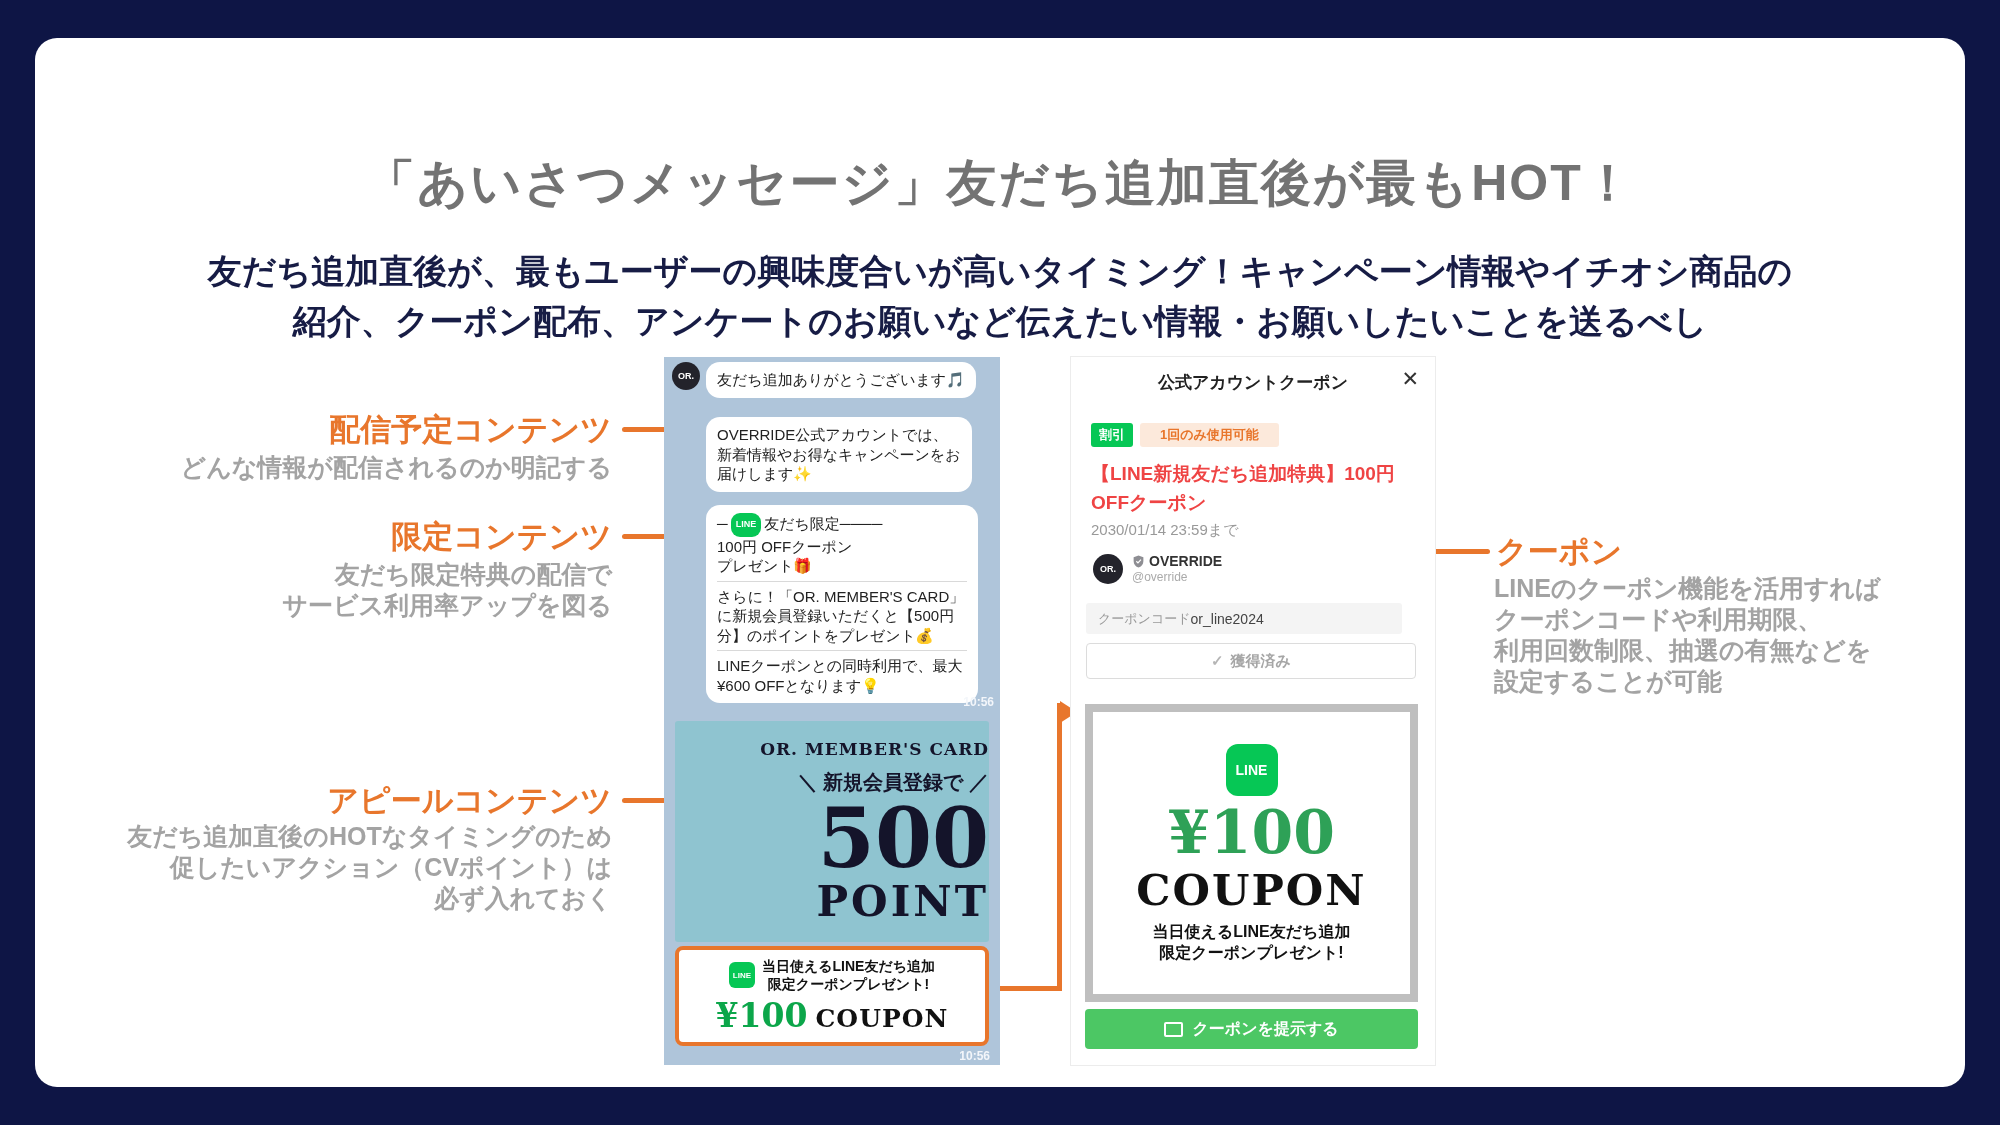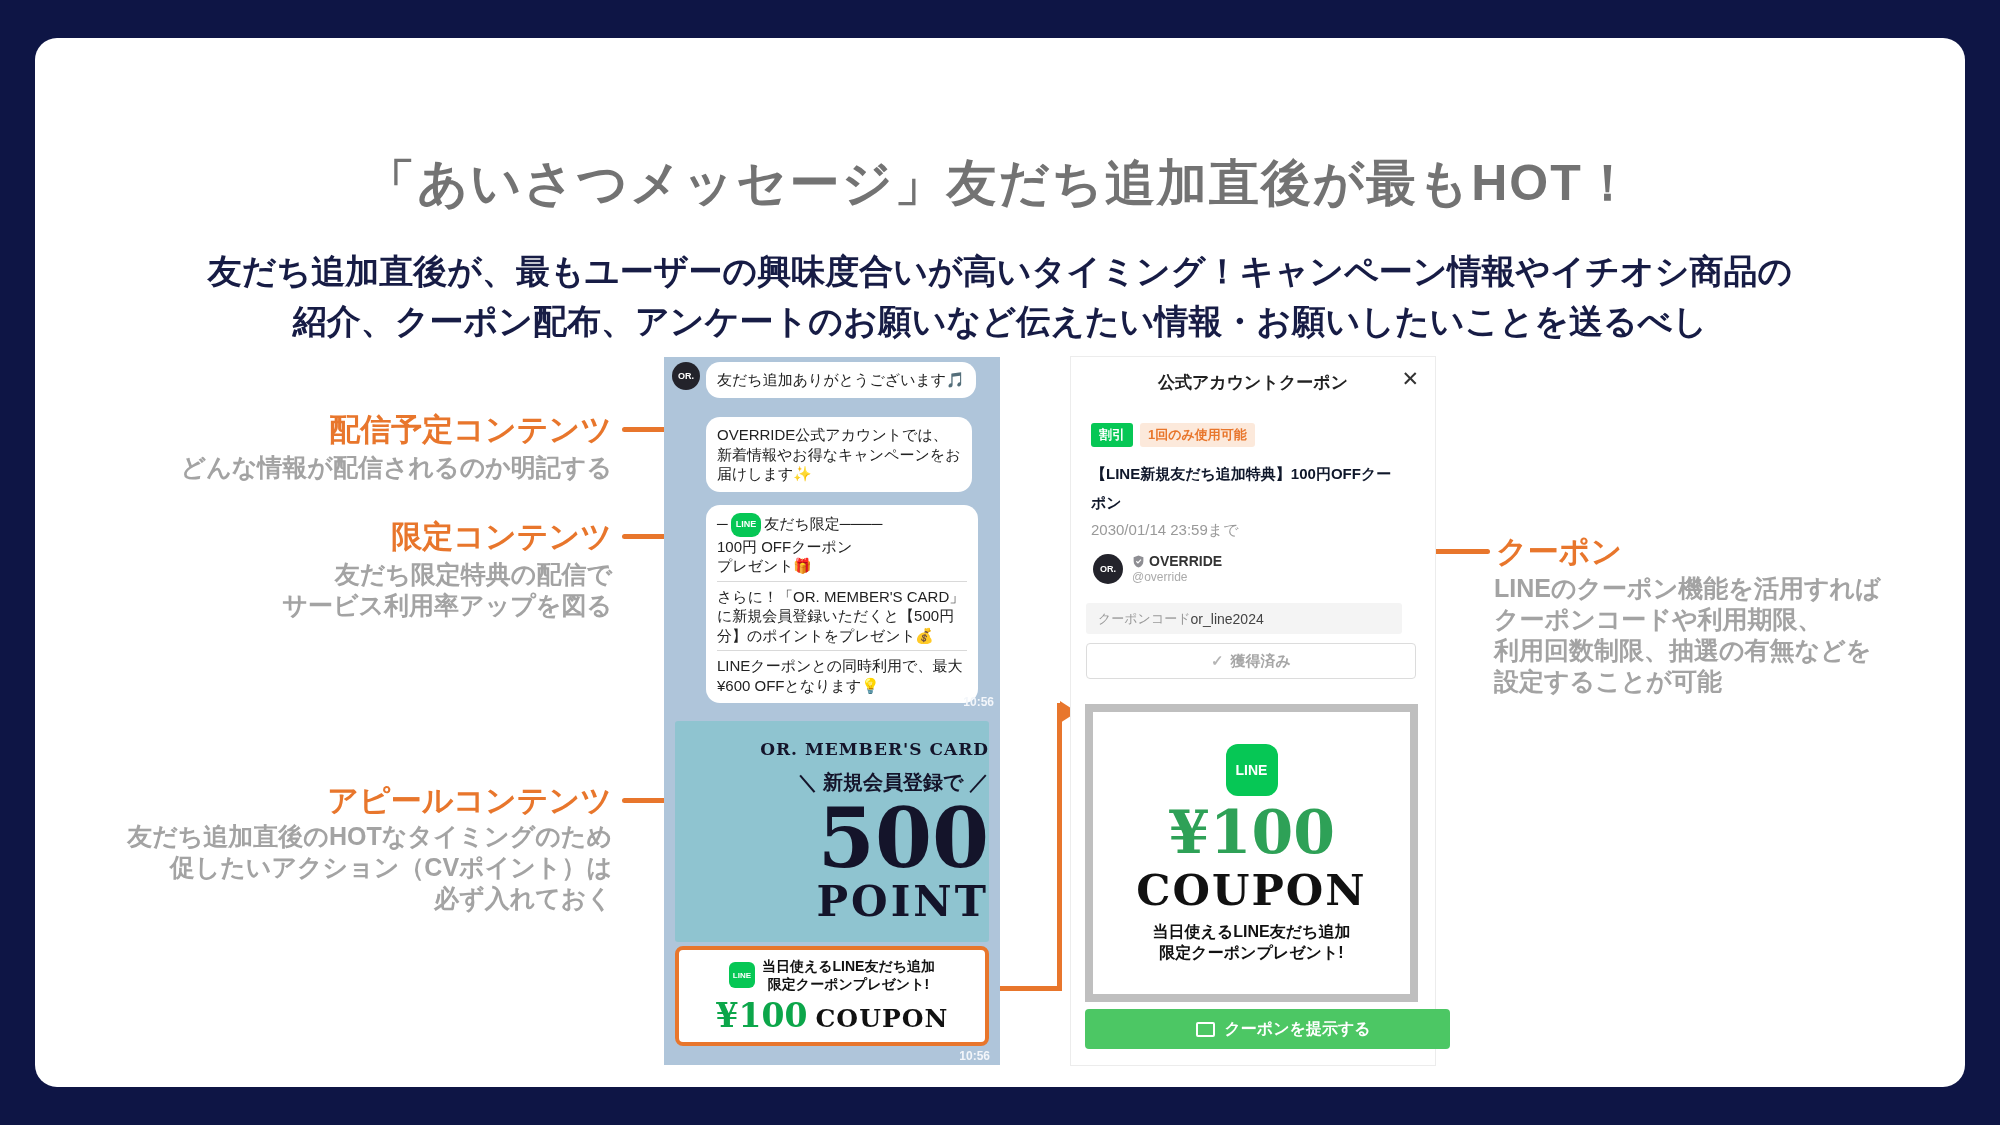--- a/index.html
+++ b/index.html
@@ -65,23 +65,23 @@
   
   .coupon-phone{position:absolute;left:1071px;top:357px;width:364px;height:708px;
         background:#fff;box-shadow:0 0 0 1px #ececec;}
   .cp-header{position:absolute;top:14px;left:0;right:0;text-align:center;
         font-size:17px;font-weight:700;color:#222;}
   .cp-close{position:absolute;top:10px;right:16px;font-size:21px;color:#333;cursor:default;}
   .cp-badges{position:absolute;top:66px;left:20px;display:flex;gap:7px;}
   .badge-discount{background:#06C755;color:#fff;font-size:13px;font-weight:700;
         padding:3px 8px;border-radius:3px;}
   .badge-limit{background:#FCE9DB;color:#E8762C;font-size:13px;font-weight:700;
-        padding:3px 8px;border-radius:3px;}
-  .cp-title{position:absolute;top:102px;left:20px;width:312px;font-size:15px;
-        font-weight:700;color:#0f172a;line-height:29px;}
+        padding:3px 20px;border-radius:3px;}
+  .cp-title{position:absolute;top:102px;left:20px;width:312px;font-size:19px;
+        font-weight:700;color:#ef4444;line-height:29px;}
   .cp-expiry{position:absolute;top:164px;left:20px;font-size:15px;color:#999;}
   .cp-account{position:absolute;top:196px;left:22px;display:flex;gap:9px;align-items:center;}
   .cp-avatar{width:30px;height:30px;border-radius:50%;background:#23232B;color:#fff;
         font-size:9px;font-weight:700;display:flex;align-items:center;justify-content:center;}
   .cp-name-row{display:flex;align-items:center;gap:4px;font-size:14px;font-weight:700;color:#333;}
   .cp-handle{font-size:12px;color:#aaa;margin-top:1px;}
   .cp-code{position:absolute;top:246px;left:15px;width:316px;height:31px;background:#F4F4F4;
         border-radius:3px;display:flex;align-items:center;padding:0 12px;box-sizing:border-box;}
   .cp-code-label{font-size:13px;color:#999;}
   .cp-code-value{font-size:14px;color:#444;}
@@ -95,21 +95,21 @@
   .cp-image-inner{width:100%;height:100%;background:#fff;display:flex;flex-direction:column;
         align-items:center;justify-content:center;gap:5px;}
   .cp-image-amount{font-family:"DejaVu Serif", serif;font-weight:700;font-size:60px;
         line-height:62px;color:#2EA157;}
   .cp-image-label{font-family:"DejaVu Serif", serif;font-weight:700;font-size:43px;
         line-height:45px;letter-spacing:2px;color:#111;}
   .cp-image-caption{font-size:16px;font-weight:800;line-height:21px;text-align:center;
         white-space:pre-line;color:#111;margin-top:3px;}
   .cp-show-btn{position:absolute;top:652px;left:14px;width:333px;height:40px;background:#4CC764;
         border-radius:4px;color:#fff;font-size:16px;font-weight:700;
-        display:flex;align-items:center;justify-content:center;gap:9px;cursor:default;padding-left:32px;}
+        display:flex;align-items:center;justify-content:center;gap:9px;cursor:default;}
   .ticket-icon{width:15px;height:11px;border:2px solid #fff;border-radius:2px;display:inline-block;}
 </style>
 </head>
 <body>
 
 <div class="card"></div>
 
 <h1 class="slide-title">「あいさつメッセージ」友だち追加直後が最もHOT！</h1>
 <div class="slide-subtitle">友だち追加直後が、最もユーザーの興味度合いが高いタイミング！キャンペーン情報やイチオシ商品の
 紹介、クーポン配布、アンケートのお願いなど伝えたい情報・お願いしたいことを送るべし</div>

